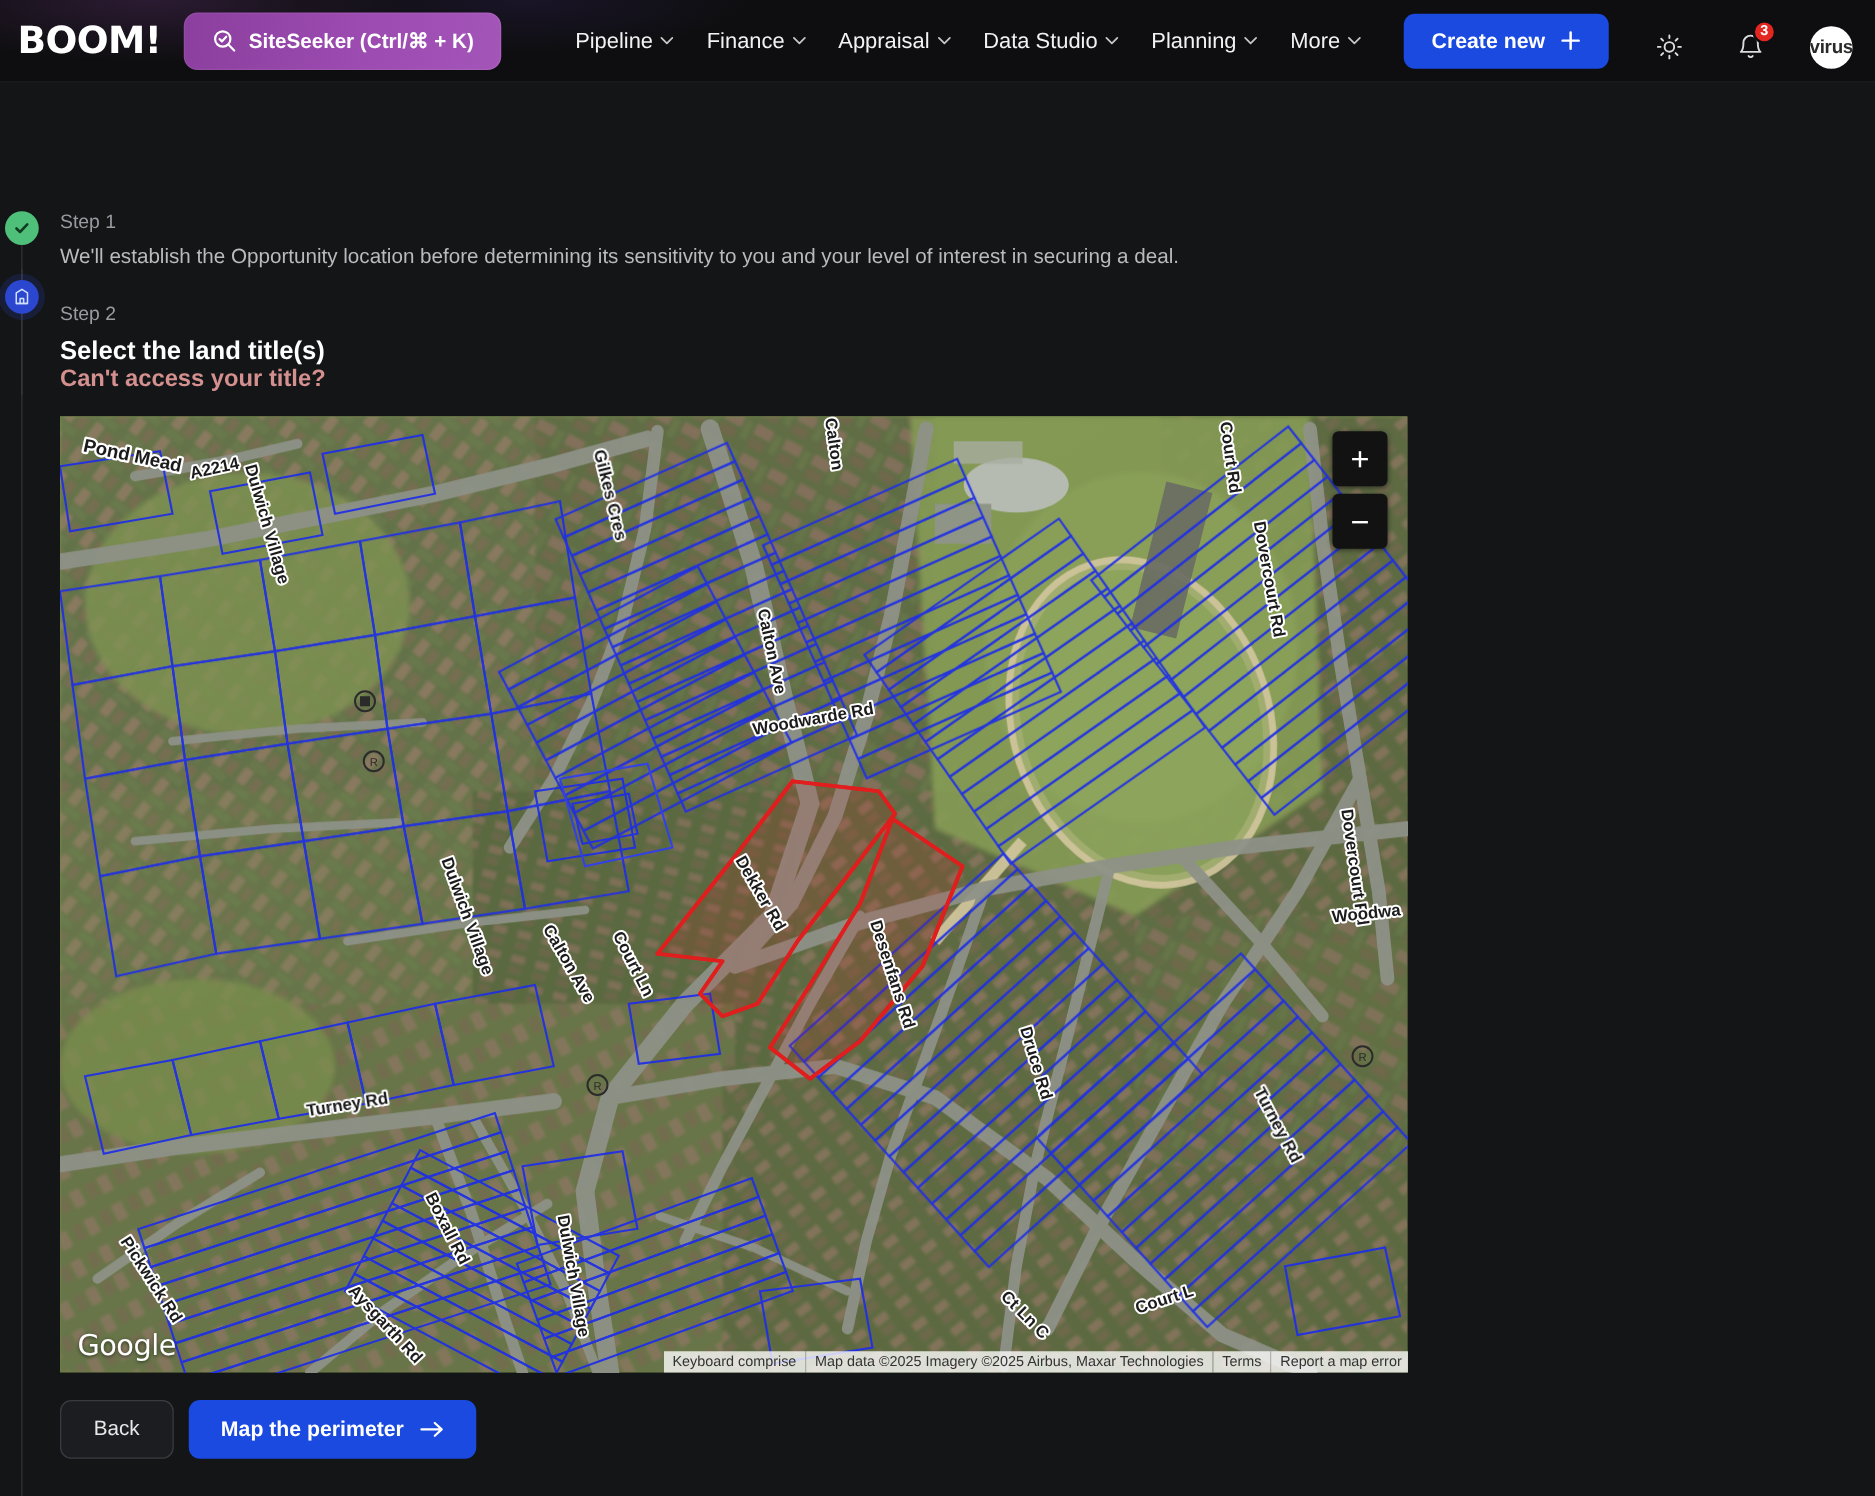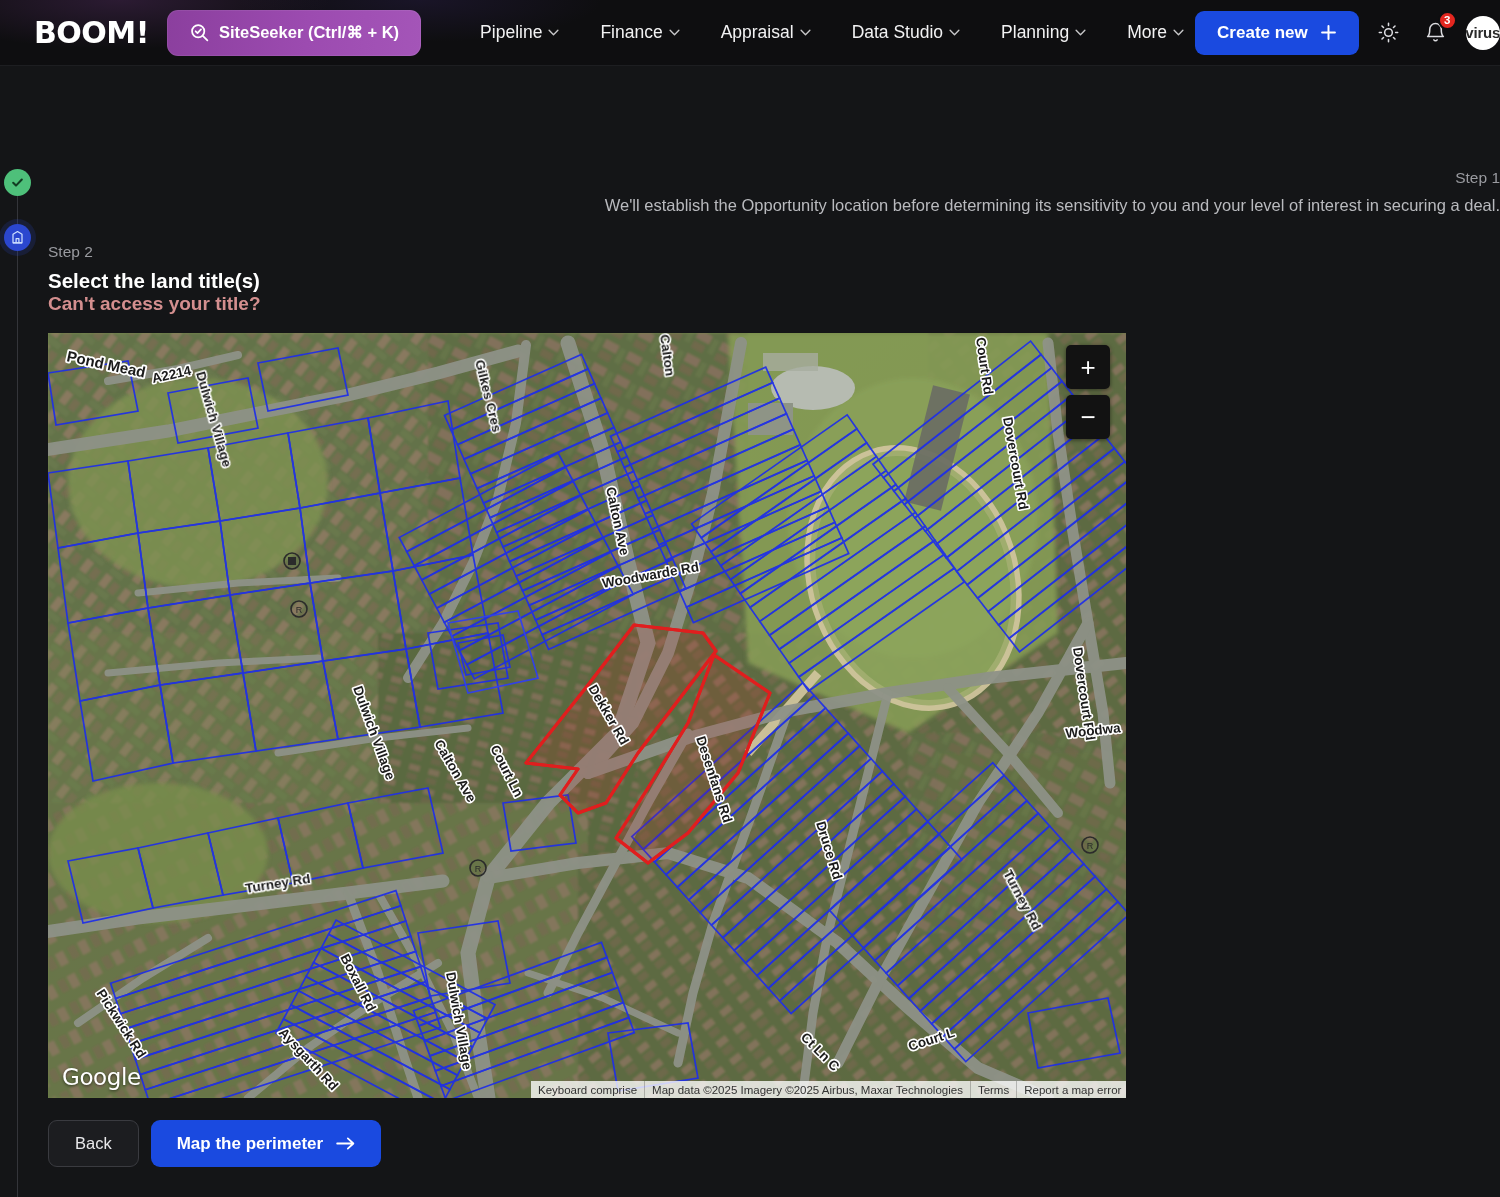--- a/index.html
+++ b/index.html
@@ -30,21 +30,20 @@
   }
   .logo {
     position: relative;
     color: #ffffff;
     font-size: 30px;
     font-weight: 900;
     letter-spacing: -0.5px;
     margin-right: 18px;
     white-space: nowrap;
     font-family: "DejaVu Sans", sans-serif;
-    margin-left: 20px;
   }
 
   .siteseeker {
     position: relative;
     display: flex; align-items: center; gap: 9px;
     height: 46px;
     padding: 4px 22px;
     border-radius: 11px;
     background: linear-gradient(95deg, #8b3f9e 0%, #9c4bb0 55%, #a455b8 100%);
     color: #fff;
@@ -52,39 +51,39 @@
     font-weight: 600;
     white-space: nowrap;
     cursor: pointer;
     box-shadow: inset 0 0 0 1px rgba(255,255,255,.07);
   }
   .siteseeker svg { display:block; }
 
   .nav {
     position: relative;
     display: flex; align-items: center;
-    gap: 19px;
+    gap: 4px;
     margin-left: 48px;
   }
   .nav-item {
     display: flex; align-items: center; gap: 6px;
     color: #f2f2f3;
     font-size: 17.5px;
     font-weight: 500;
     padding: 8px 11px;
     border-radius: 7px;
     cursor: pointer;
     white-space: nowrap;
   }
   .chev { width: 11px; height: 7px; display:block; opacity:.85; }
 
   .header-right {
     position: relative;
     margin-left: auto;
-    display: flex; align-items: center; gap: 13px;
+    display: flex; align-items: flex-end; gap: 31px;
   }
   .create-new {
     display: flex; align-items: center; gap: 12px;
     background: #1a4ae0;
     color: #fff;
     font-size: 17px;
     font-weight: 600;
     height: 44px;
     padding: 0 22px;
     border-radius: 9px;
@@ -159,21 +158,21 @@
     font-size: 20.5px;
     font-weight: 700;
     margin: 8px 0 0 0;
   }
   .step-desc {
     color: #b9babe;
     font-size: 16.5px;
     margin: 9px 0 0 0;
   }
 
-  .step1 { padding-top: 103px; text-align: right; }
+  .step1 { padding-top: 103px; }
   .step2 { padding-top: 28px; }
 
   .step2-header {
     display: flex;
     align-items: baseline;
     justify-content: space-between;
     width: 1078px;
   }
   .cant-access {
     color: #d48f8f;

